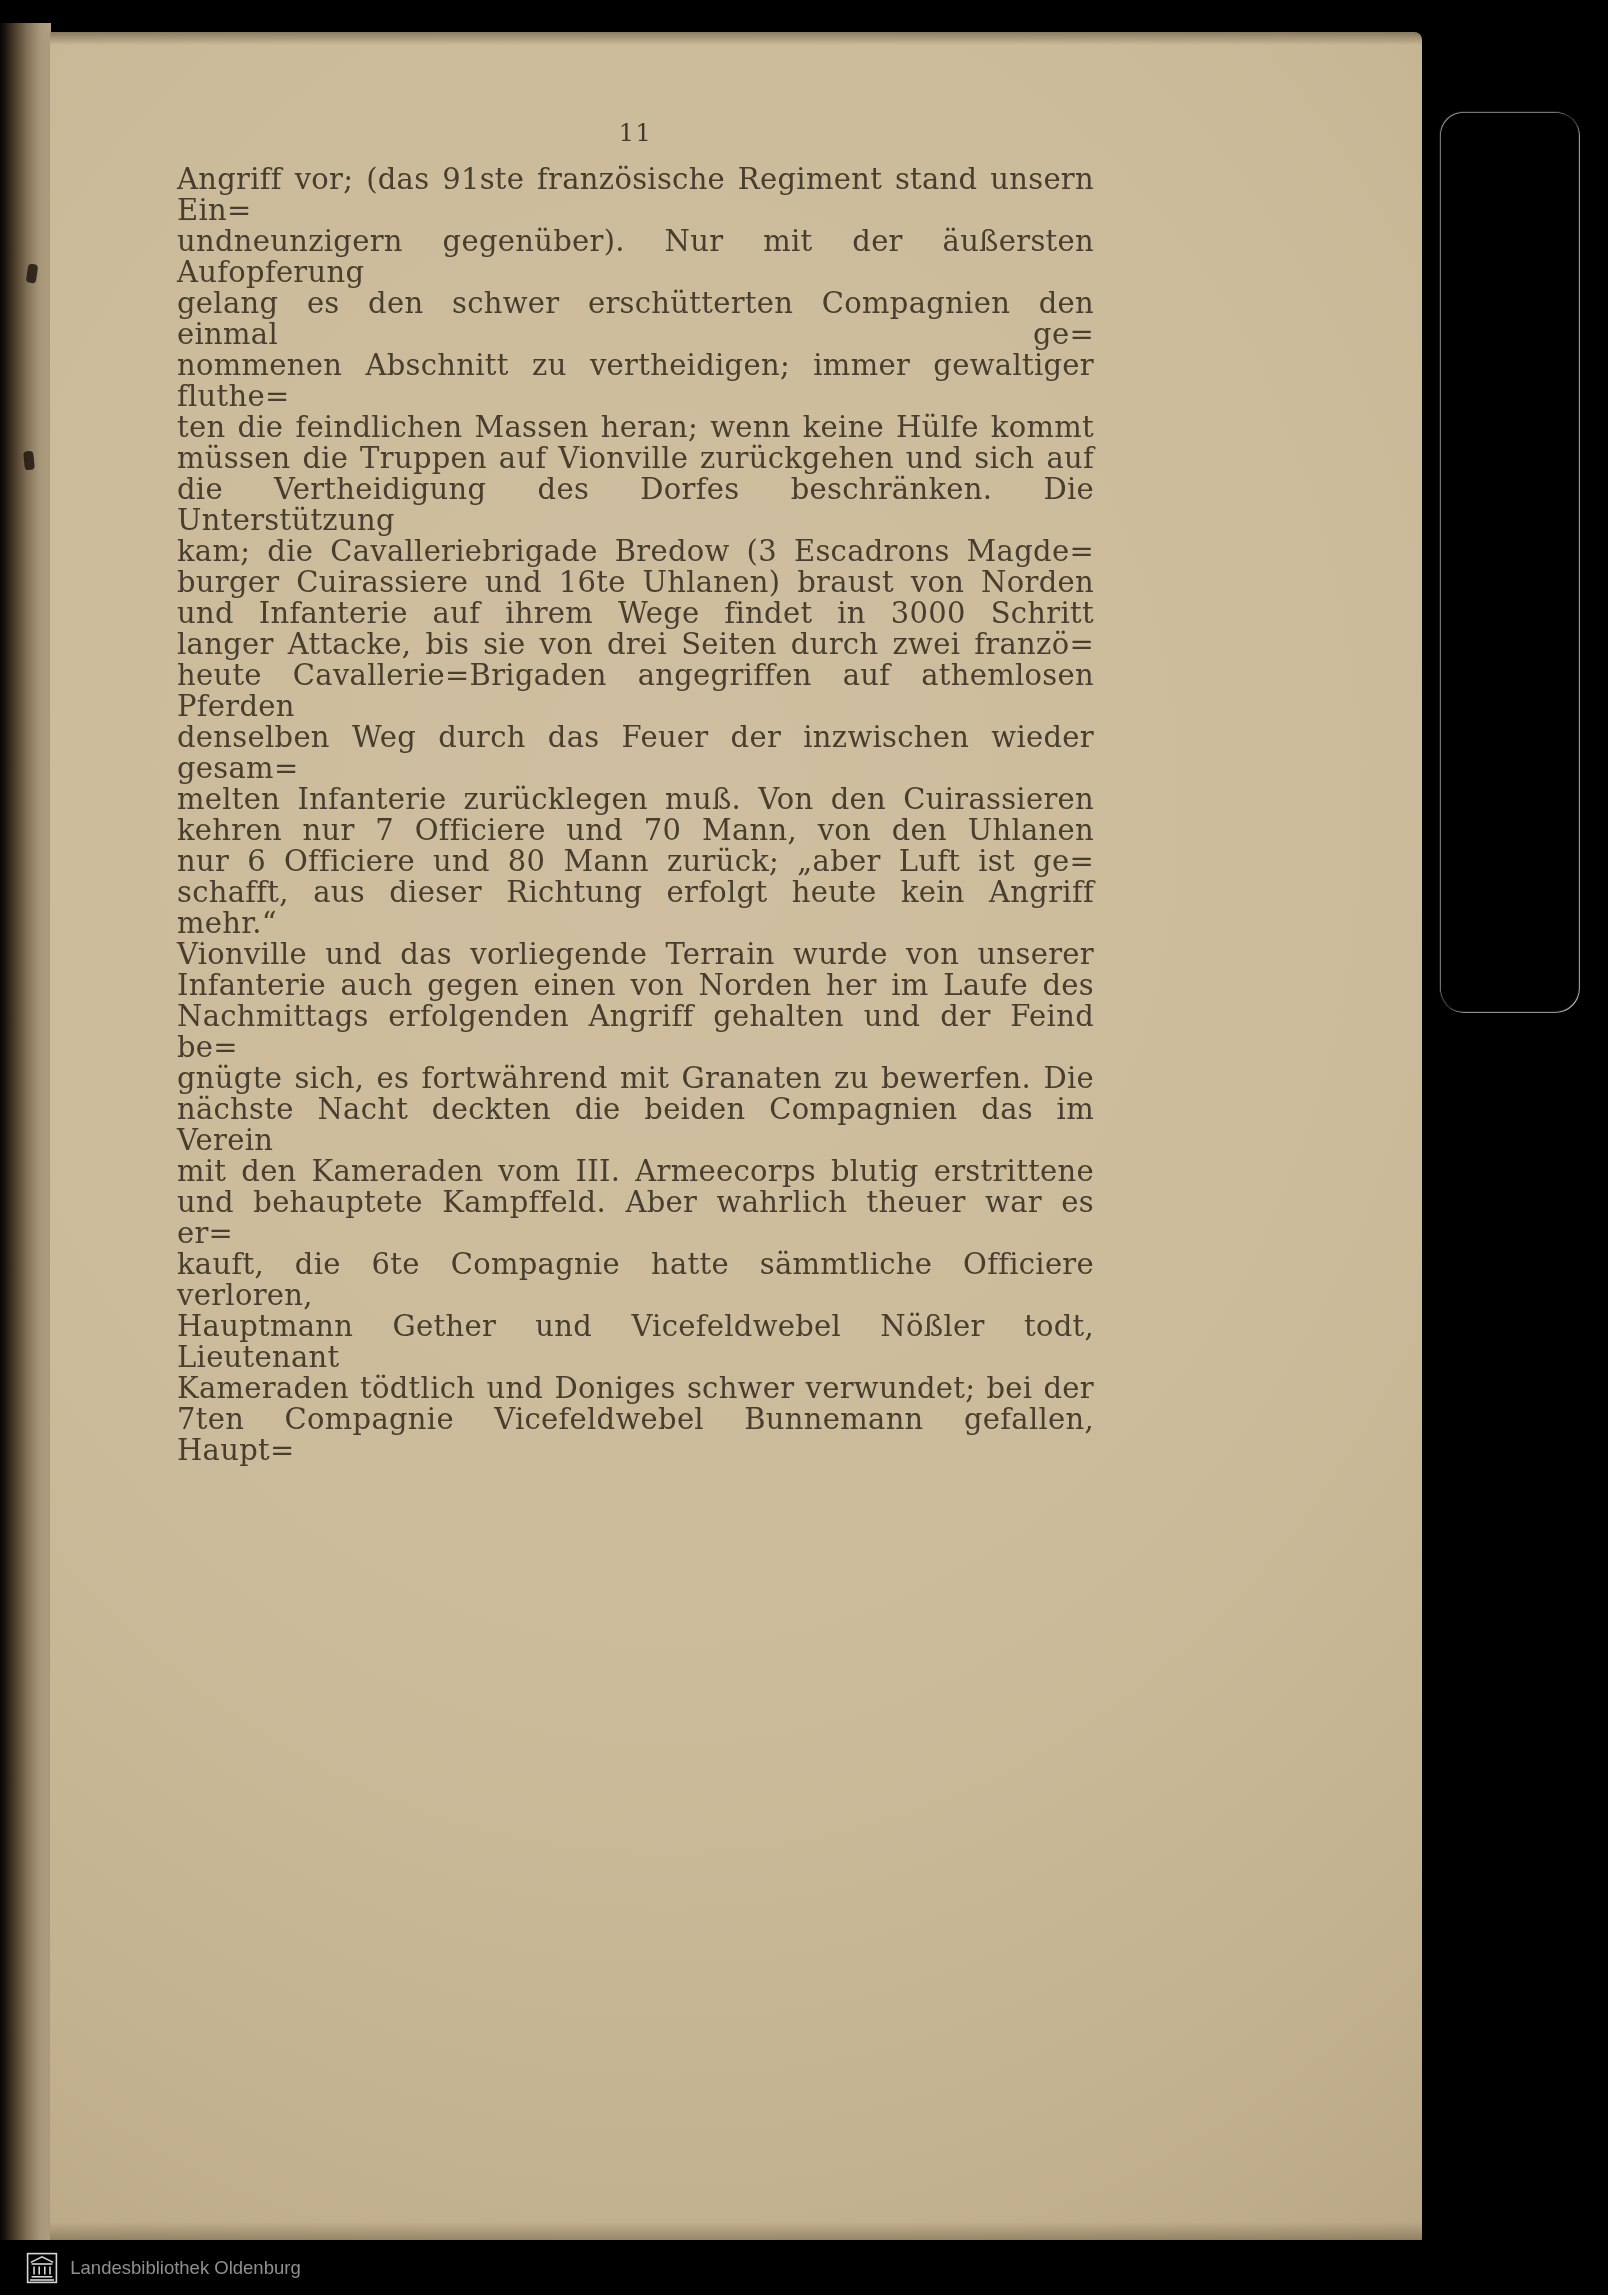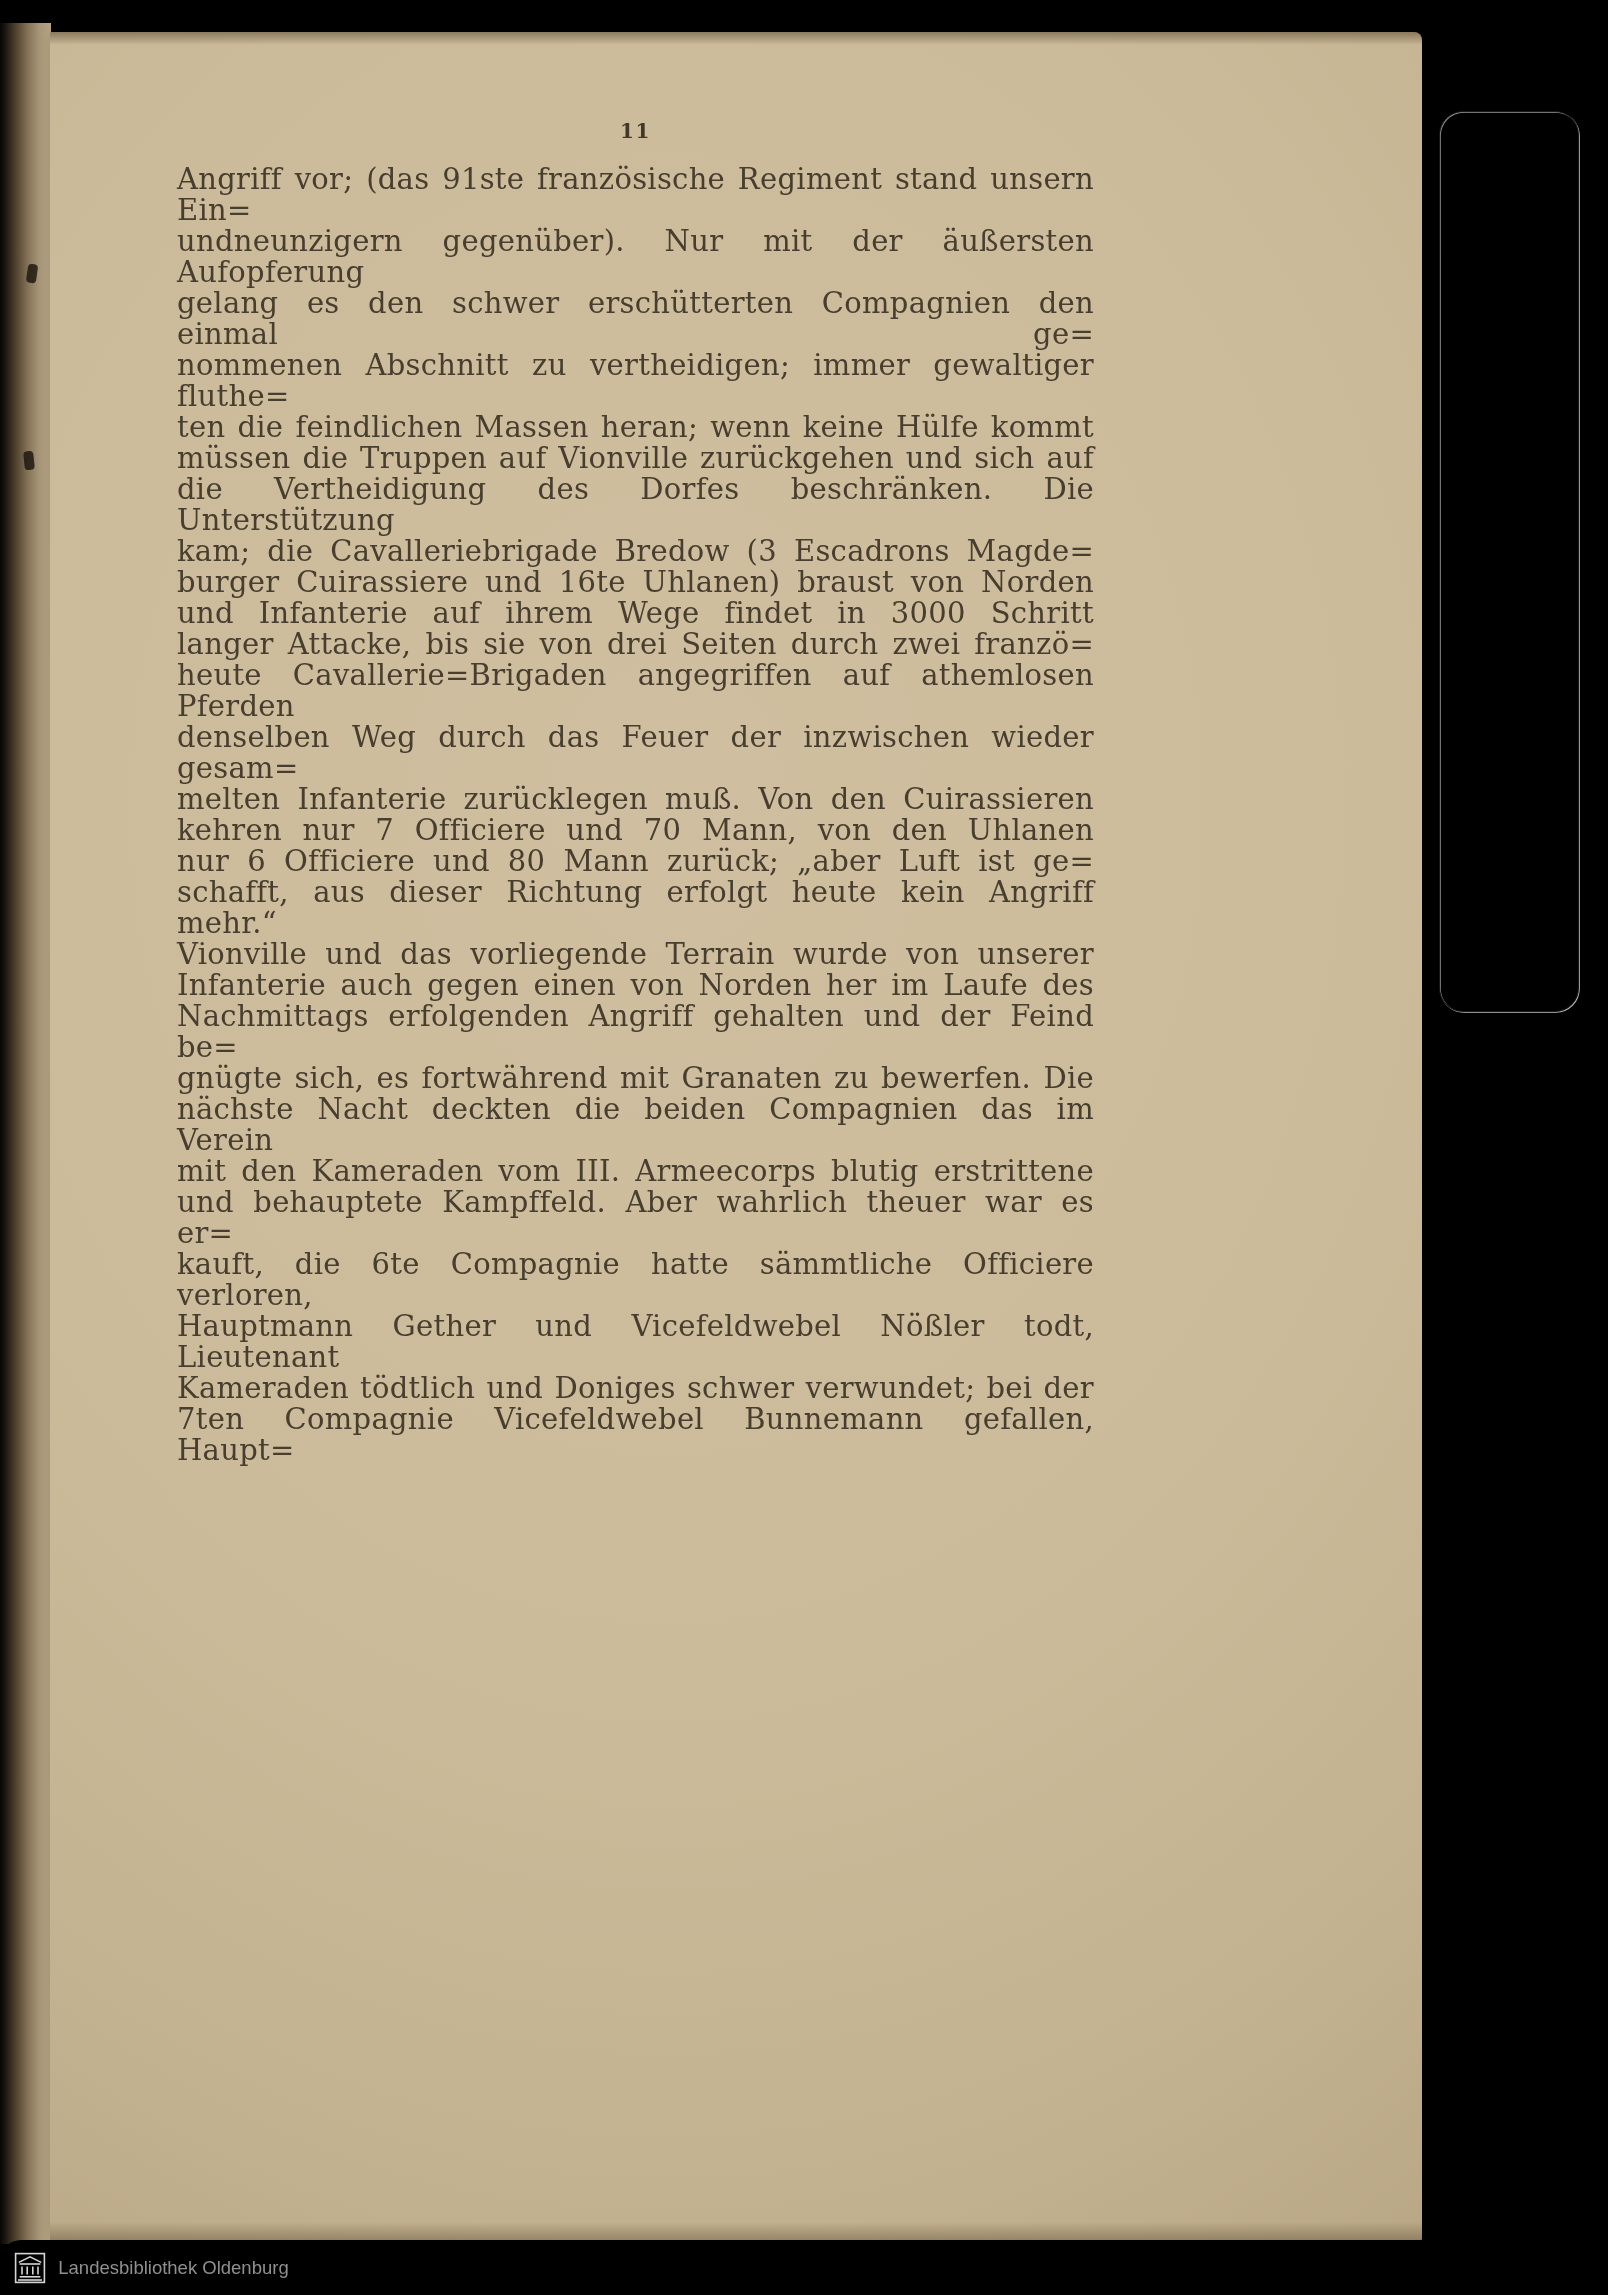--- a/index.html
+++ b/index.html
@@ -92,24 +92,23 @@
     width: 100%; height: 21px;
     background: linear-gradient(0deg, rgba(50,38,20,0.35), rgba(50,38,20,0));
   }
 
   .page-number {
     position: absolute;
     left: 127px;
     top: 87px;
     width: 917px;
     text-align: center;
-    font-size: 20px;
+    font-size: 24px;
     letter-spacing: 1.6px;
     color: #43392b;
-    font-weight: bold;
   }
 
   .textblock {
     position: absolute;
     left: 127px;
     top: 132px;
     width: 917px;
     color: #473e2f;
   }
   .text-line {
@@ -126,23 +125,22 @@
   .footer-bar {
     position: absolute;
     left: 0;
     bottom: 0;
     width: 1608px;
     height: 55px;
     background: #000000;
     display: flex;
     align-items: center;
     gap: 11.3px;
-    padding-left: 13px;
+    padding-left: 25px;
     box-sizing: border-box;
-    border-radius: 21px;
   }
   .logo-box {
     width: 34px;
     height: 34px;
     display: inline-flex;
     align-items: center;
     justify-content: center;
   }
   .footer-label {
     font-family: "Liberation Sans", sans-serif;

